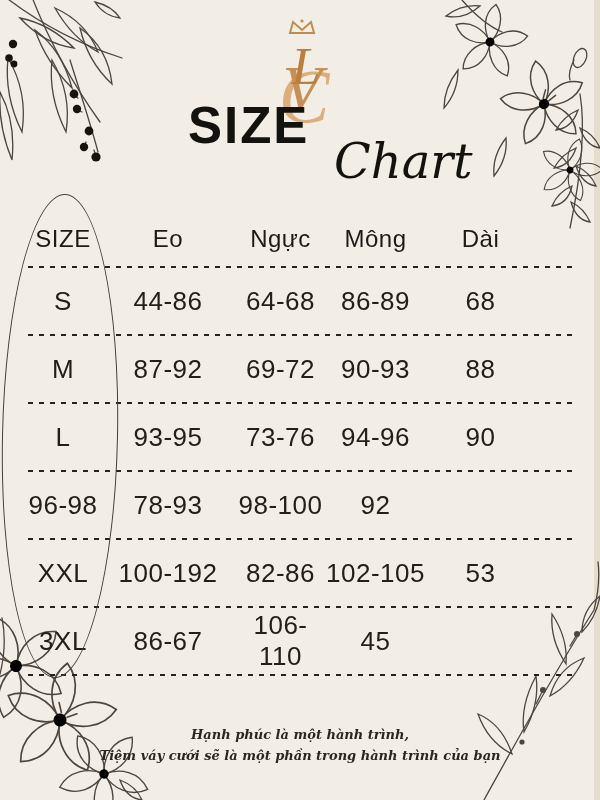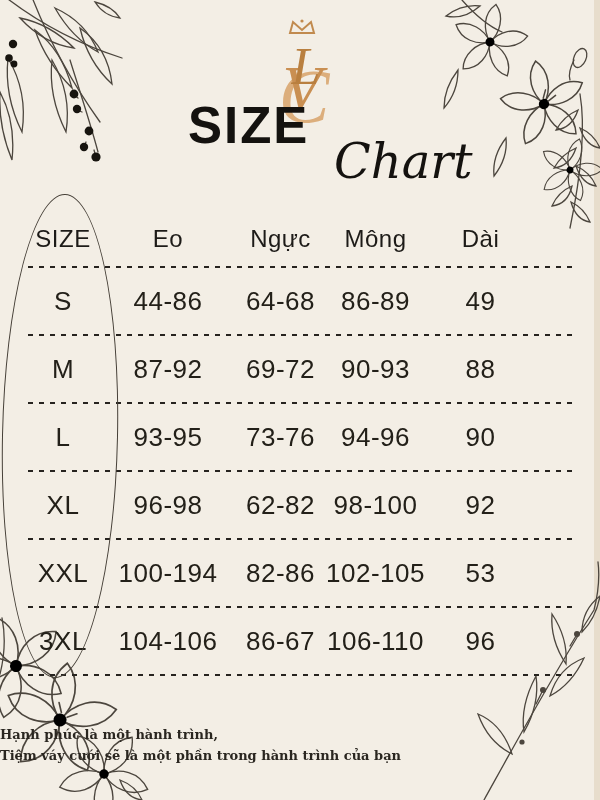--- a/index.html
+++ b/index.html
@@ -34,22 +34,22 @@
   .trow.header .cell{font-size:24px;color:#1d1b18;}
   .dashline{height:2px;background:repeating-linear-gradient(90deg,#26231f 0 5px,transparent 5px 11px);}
 
   .highlight-ellipse{
     position:absolute;left:2px;top:194px;width:114px;height:482px;
     border:1.5px solid #45403а;border:1.5px solid #453f37;border-radius:50%;
     transform:rotate(1.2deg);pointer-events:none;
   }
 
   .footer{
-    position:absolute;left:0;top:724px;width:600px;
-    font-family:"DejaVu Serif","Liberation Serif",serif;font-weight:bold;
+    position:absolute;left:0;top:724px;width:600px;text-align:center;
+    font-family:"DejaVu Serif","Liberation Serif",serif;font-style:italic;font-weight:bold;
     font-size:13px;line-height:21px;color:#2a2620;
   }
 </style>
 </head>
 <body>
 
 <div class="canvas">
 
   <div class="edge-strip"></div>
 
@@ -184,21 +184,21 @@
       <div class="cell">Mông</div>
       <div class="cell">Dài</div>
     </div>
 
     <div class="dashline"></div>
     <div class="trow">
       <div class="cell">S</div>
       <div class="cell">44-86</div>
       <div class="cell">64-68</div>
       <div class="cell">86-89</div>
-      <div class="cell">49</div>
+      <div class="cell">68</div>
     </div>
 
     <div class="dashline"></div>
     <div class="trow">
       <div class="cell">M</div>
       <div class="cell">87-92</div>
       <div class="cell">69-72</div>
       <div class="cell">90-93</div>
       <div class="cell">88</div>
     </div>
@@ -207,43 +207,41 @@
     <div class="trow">
       <div class="cell">L</div>
       <div class="cell">93-95</div>
       <div class="cell">73-76</div>
       <div class="cell">94-96</div>
       <div class="cell">90</div>
     </div>
 
     <div class="dashline"></div>
     <div class="trow">
-      <div class="cell">XL</div>
       <div class="cell">96-98</div>
-      <div class="cell">62-82</div>
+      <div class="cell">78-93</div>
       <div class="cell">98-100</div>
       <div class="cell">92</div>
     </div>
 
     <div class="dashline"></div>
     <div class="trow">
       <div class="cell">XXL</div>
-      <div class="cell">100-194</div>
+      <div class="cell">100-192</div>
       <div class="cell">82-86</div>
       <div class="cell">102-105</div>
       <div class="cell">53</div>
     </div>
 
     <div class="dashline"></div>
     <div class="trow">
       <div class="cell">3XL</div>
-      <div class="cell">104-106</div>
       <div class="cell">86-67</div>
       <div class="cell">106-110</div>
-      <div class="cell">96</div>
+      <div class="cell">45</div>
     </div>
 
     <div class="dashline"></div>
   </div>
 
   <div class="highlight-ellipse"></div>
 
   <div class="footer">
     <div>Hạnh phúc là một hành trình,</div>
     <div>Tiệm váy cưới sẽ là một phần trong hành trình của bạn</div>

